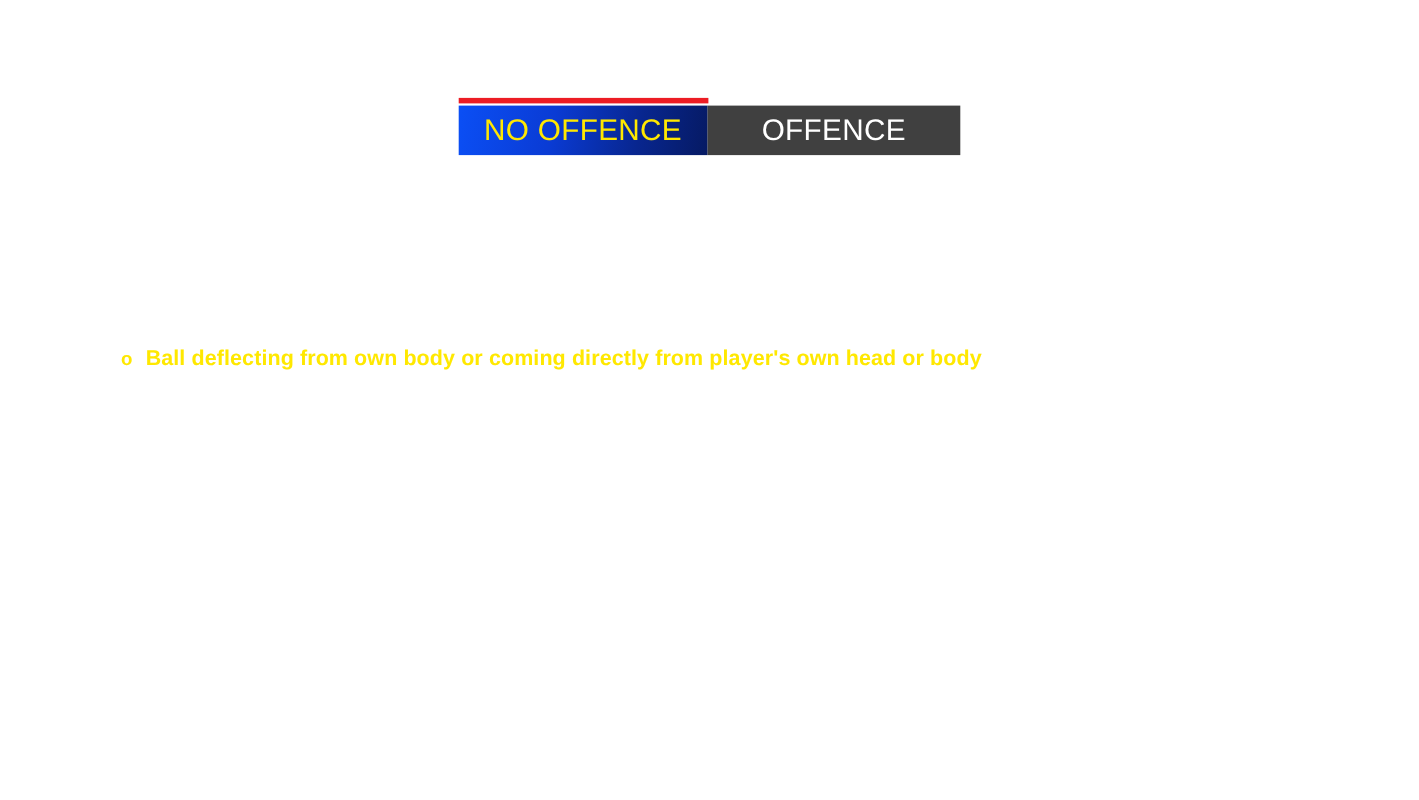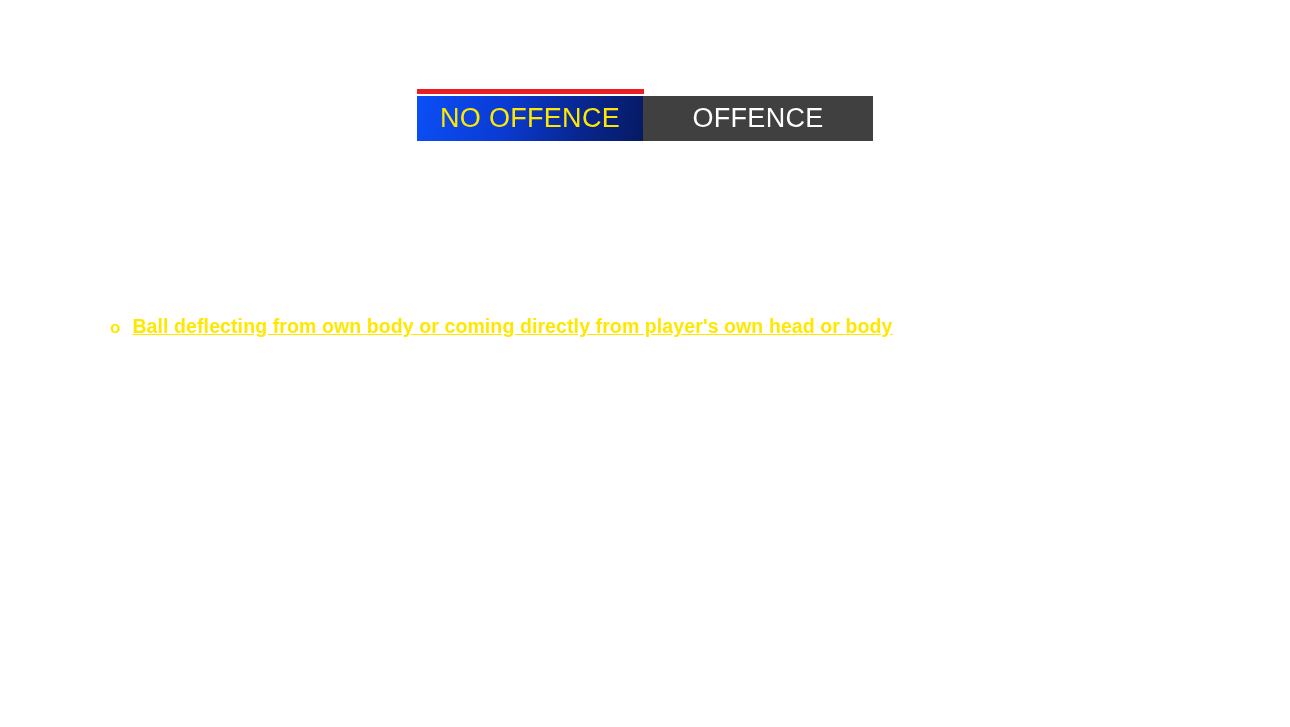--- a/index.html
+++ b/index.html
@@ -83,21 +83,20 @@
     font-weight: bold;
     line-height: 1;
   }
 
   .bullet-text {
     color: #ffe800;
     font-size: 19.5px;
     font-weight: bold;
     letter-spacing: 0.1px;
     white-space: nowrap;
-    text-decoration: underline;
   }
 </style>
 </head>
 <body>
 
 <div class="slide">
 
   <div class="tab-group">
     <div class="tab tab-no-offence">
       <span>NO OFFENCE</span>

